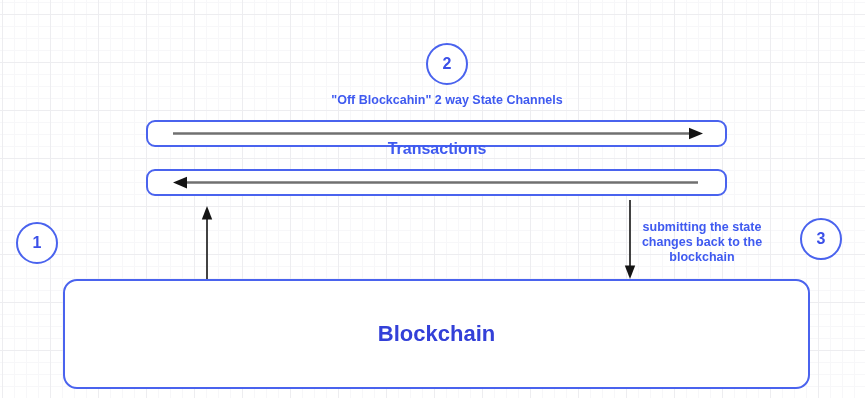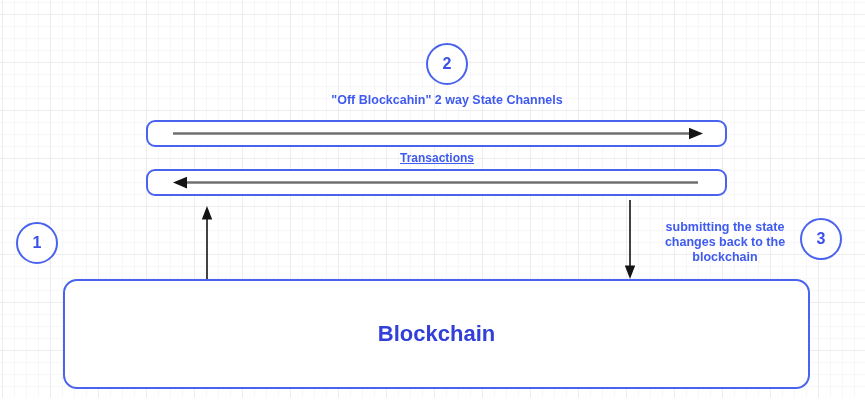--- a/index.html
+++ b/index.html
@@ -70,30 +70,30 @@
   <div class="grid"></div>
 
   <div class="badge" style="left:426px;top:43px;">
     <span>2</span>
   </div>
 
   <div class="label" style="left:247px;top:93px;width:400px;">"Off Blockcahin" 2 way State Channels</div>
 
   <div class="channel-box" style="top:120px;"></div>
 
-  <div class="label" style="left:337px;top:151px;width:200px;font-size:12px;text-decoration:underline;">Transactions</div>
+  <div class="label" style="left:337px;top:141px;width:200px;font-size:16px;">Transactions</div>
 
   <div class="channel-box" style="top:169px;"></div>
 
   <div class="badge" style="left:16px;top:222px;">
     <span>1</span>
   </div>
 
 
-  <div class="label" style="left:644px;top:220px;width:162px;">submitting the state
+  <div class="label" style="left:621px;top:220px;width:162px;">submitting the state
 changes back to the
 blockchain</div>
 
   <div class="badge" style="left:800px;top:218px;">
     <span>3</span>
   </div>
 
   <div class="big-box">
     <span class="title">Blockchain</span>
   </div>

